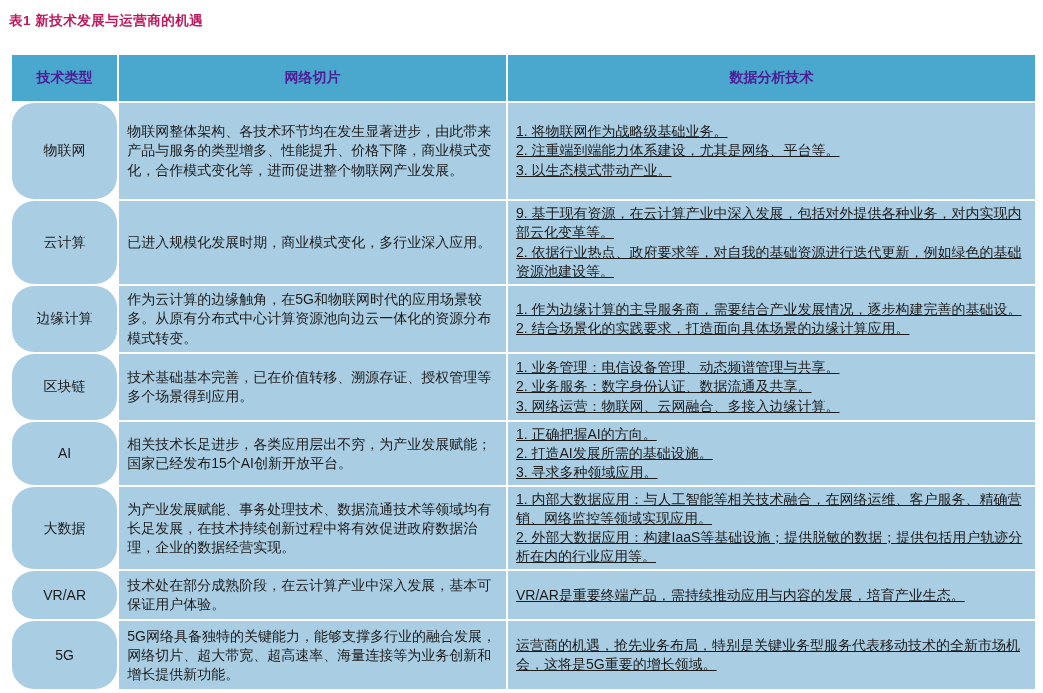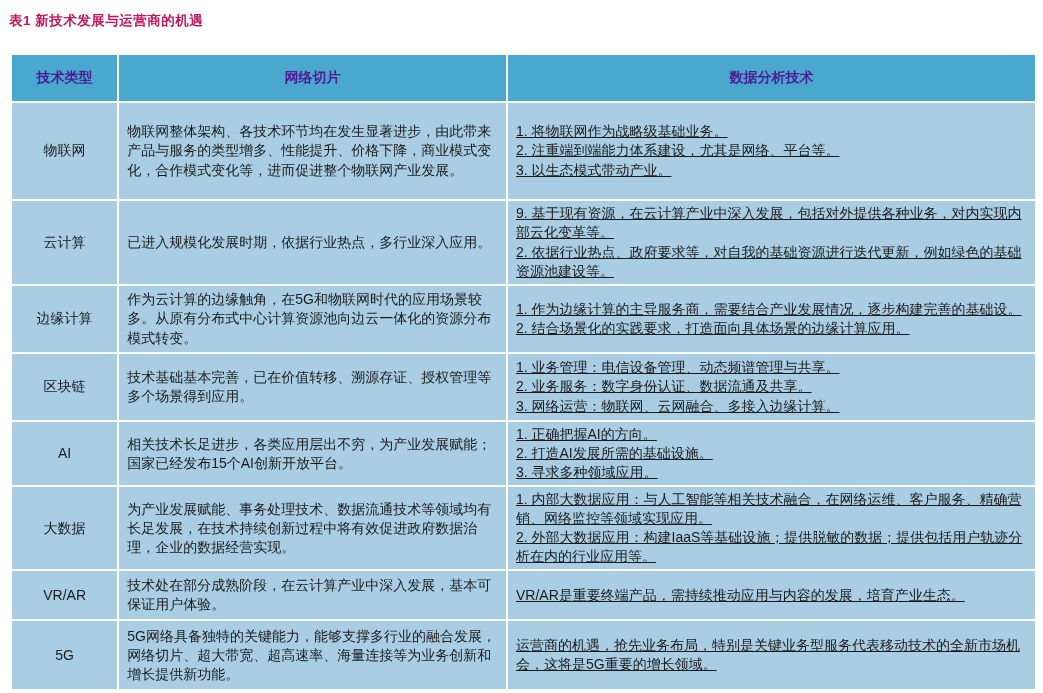--- a/index.html
+++ b/index.html
@@ -37,20 +37,21 @@
     font-size:15px;
     text-align:center;
     color:#4c1d95;
     height:42px;
     padding:2px 6px;
   }
   tbody th.tech{
     background:#a9cee4;
     font-weight:normal;
     padding:2px 4px;
+    border-radius:22px;
   }
   tbody td{
     background:#a9cee4;
     text-align:left;
     padding:3px 8px;
   }
   tbody td.opp{
     white-space:pre-line;
     text-decoration:underline;
   }
@@ -80,21 +81,21 @@
     <tbody>
       <tr style="height:96px;">
         <th class="tech">物联网</th>
         <td class="status">物联网整体架构、各技术环节均在发生显著进步，由此带来产品与服务的类型增多、性能提升、价格下降，商业模式变化，合作模式变化等，进而促进整个物联网产业发展。</td>
         <td class="opp">1. 将物联网作为战略级基础业务。
 2. 注重端到端能力体系建设，尤其是网络、平台等。
 3. 以生态模式带动产业。</td>
       </tr>
       <tr style="height:83px;">
         <th class="tech">云计算</th>
-        <td class="status">已进入规模化发展时期，依据行业热点，多行业深入应用。</td>
+        <td class="status">已进入规模化发展时期，商业模式变化，多行业深入应用。</td>
         <td class="opp">9. 基于现有资源，在云计算产业中深入发展，包括对外提供各种业务，对内实现内部云化变革等。
 2. 依据行业热点、政府要求等，对自我的基础资源进行迭代更新，例如绿色的基础资源池建设等。</td>
       </tr>
       <tr style="height:66px;">
         <th class="tech">边缘计算</th>
         <td class="status">作为云计算的边缘触角，在5G和物联网时代的应用场景较多。从原有分布式中心计算资源池向边云一体化的资源分布模式转变。</td>
         <td class="opp">1. 作为边缘计算的主导服务商，需要结合产业发展情况，逐步构建完善的基础设。
 2. 结合场景化的实践要求，打造面向具体场景的边缘计算应用。</td>
       </tr>
       <tr style="height:66px;">

